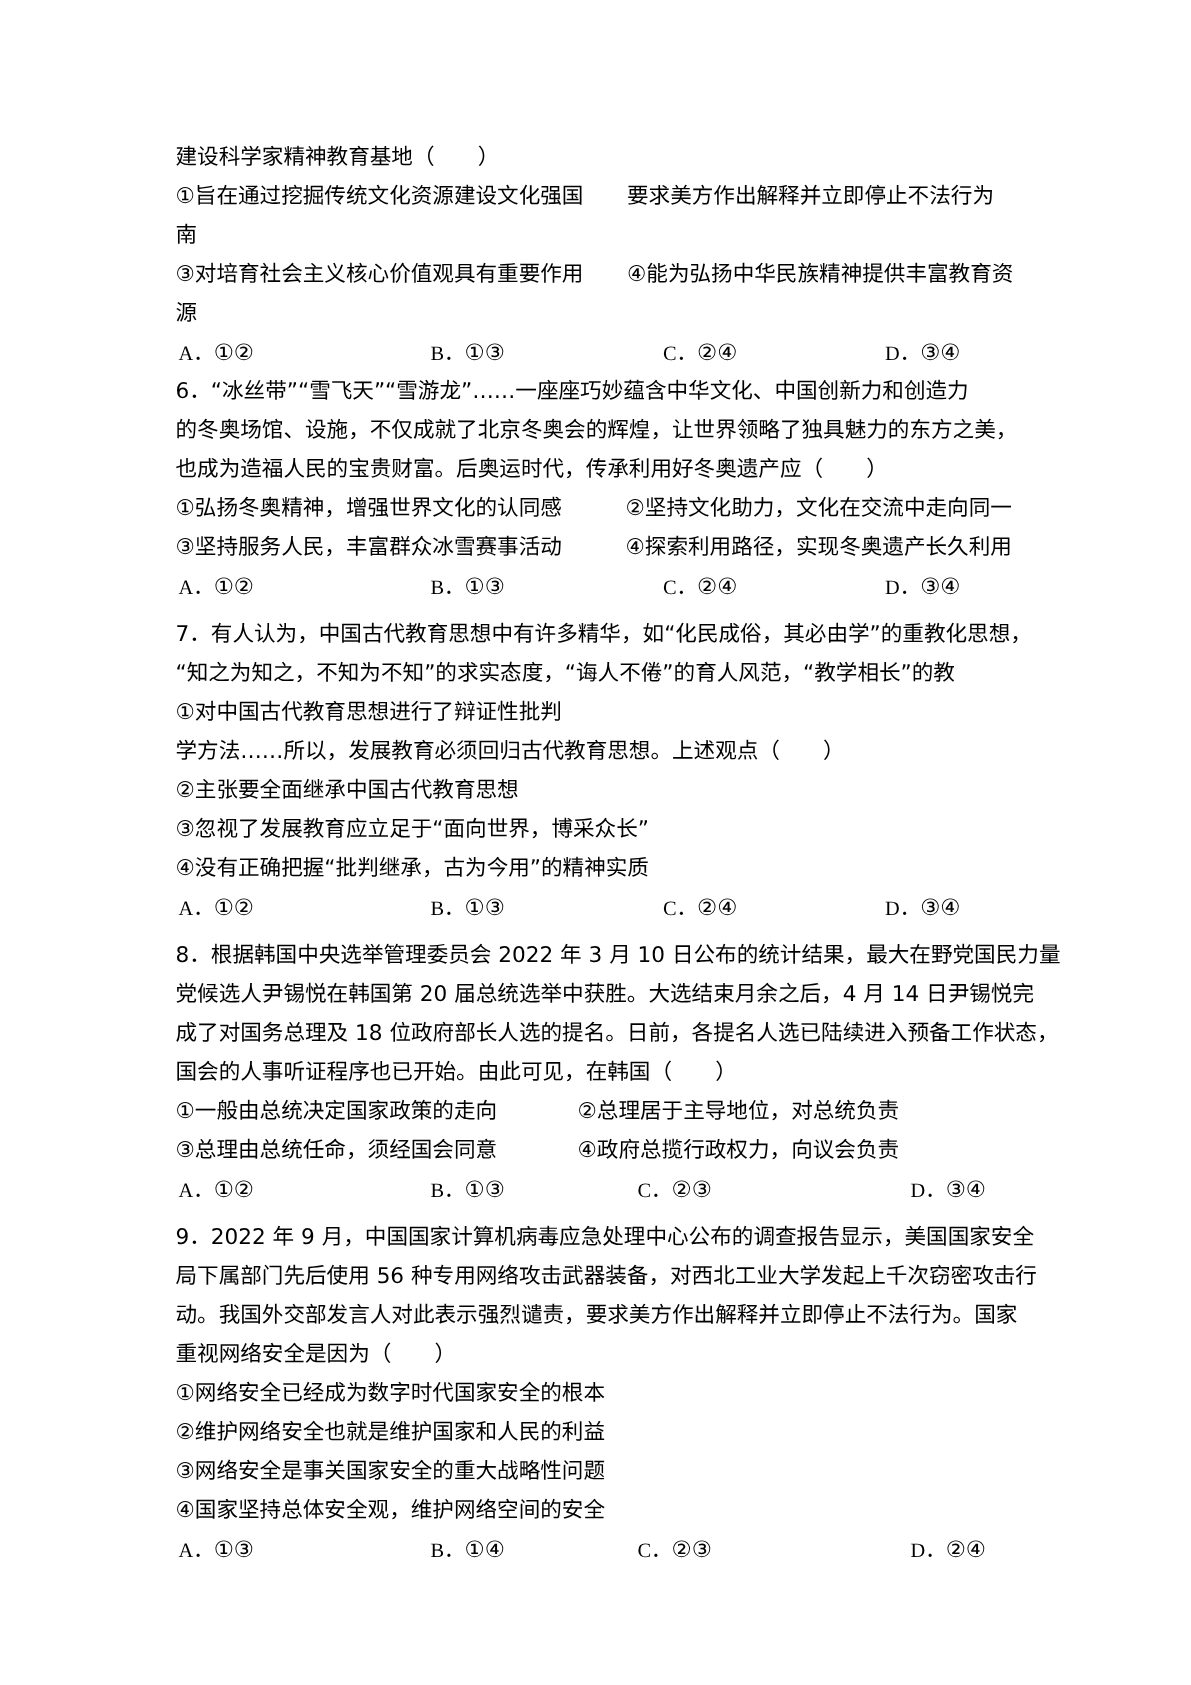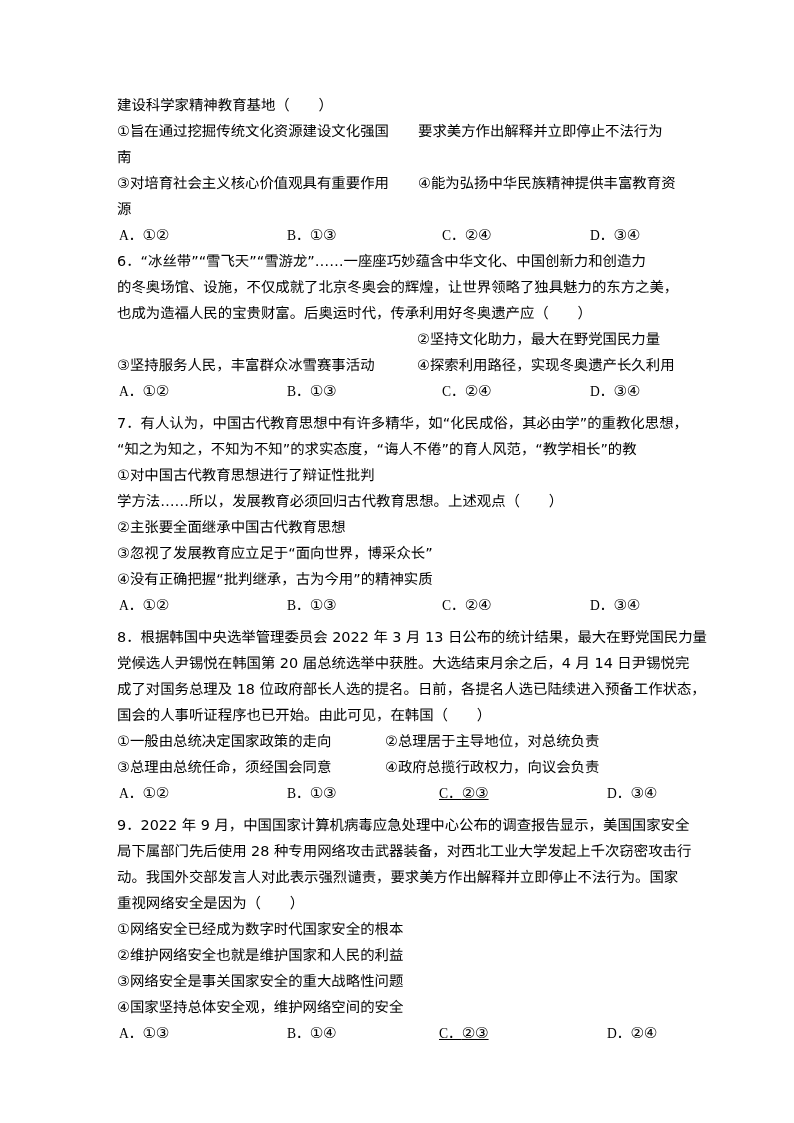--- a/index.html
+++ b/index.html
@@ -79,21 +79,21 @@
     font-family: "DejaVu Sans", sans-serif;
     font-size: 15px;
   }
   .abcd .o-a { left: 2px; }
   .abcd .o-b { left: 170px; }
   .abcd .o-c { left: 325px; }
   .abcd .o-d { left: 473px; }
   
   .abcd.wide .o-a { left: 2px; }
   .abcd.wide .o-b { left: 170px; }
-  .abcd.wide .o-c { left: 322px; text-decoration: underline; }
+  .abcd.wide .o-c { left: 308px; }
   .abcd.wide .o-d { left: 490px; }
   .spacer-sm { height: 6px; }
 </style>
 </head>
 <body>
 
 <div class="page">
   <div class="content">
 
     <div class="qline">建设科学家精神教育基地（　　）</div>
@@ -118,21 +118,22 @@
       <span class="opt o-b"><span class="lbl">B．</span><span class="val">①③</span></span>
       <span class="opt o-c"><span class="lbl">C．</span><span class="val">②④</span></span>
       <span class="opt o-d"><span class="lbl">D．</span><span class="val">③④</span></span>
     </div>
 
     <div class="qline">6．“冰丝带”“雪飞天”“雪游龙”……一座座巧妙蕴含中华文化、中国创新力和创造力</div>
     <div class="qline">的冬奥场馆、设施，不仅成就了北京冬奥会的辉煌，让世界领略了独具魅力的东方之美，</div>
     <div class="qline">也成为造福人民的宝贵财富。后奥运时代，传承利用好冬奥遗产应（　　）</div>
 
     <div class="pair gap-b">
-      <span class="c2">②坚持文化助力，最大在野党国民力量</span>
+      <span class="c1">①弘扬冬奥精神，增强世界文化的认同感</span>
+      <span class="c2">②坚持文化助力，文化在交流中走向同一</span>
     </div>
     <div class="pair gap-b">
       <span class="c1">③坚持服务人民，丰富群众冰雪赛事活动</span>
       <span class="c2">④探索利用路径，实现冬奥遗产长久利用</span>
     </div>
 
     <div class="abcd">
       <span class="opt o-a"><span class="lbl">A．</span><span class="val">①②</span></span>
       <span class="opt o-b"><span class="lbl">B．</span><span class="val">①③</span></span>
       <span class="opt o-c"><span class="lbl">C．</span><span class="val">②④</span></span>
@@ -152,21 +153,21 @@
 
     <div class="abcd">
       <span class="opt o-a"><span class="lbl">A．</span><span class="val">①②</span></span>
       <span class="opt o-b"><span class="lbl">B．</span><span class="val">①③</span></span>
       <span class="opt o-c"><span class="lbl">C．</span><span class="val">②④</span></span>
       <span class="opt o-d"><span class="lbl">D．</span><span class="val">③④</span></span>
     </div>
 
     <div class="spacer-sm"></div>
 
-    <div class="qline">8．根据韩国中央选举管理委员会 2022 年 3 月 13 日公布的统计结果，最大在野党国民力量</div>
+    <div class="qline">8．根据韩国中央选举管理委员会 2022 年 3 月 10 日公布的统计结果，最大在野党国民力量</div>
     <div class="qline">党候选人尹锡悦在韩国第 20 届总统选举中获胜。大选结束月余之后，4 月 14 日尹锡悦完</div>
     <div class="qline">成了对国务总理及 18 位政府部长人选的提名。日前，各提名人选已陆续进入预备工作状态，</div>
     <div class="qline">国会的人事听证程序也已开始。由此可见，在韩国（　　）</div>
 
     <div class="pair gap-c">
       <span class="c1">①一般由总统决定国家政策的走向</span>
       <span class="c2">②总理居于主导地位，对总统负责</span>
     </div>
     <div class="pair gap-c">
       <span class="c1">③总理由总统任命，须经国会同意</span>
@@ -176,21 +177,21 @@
     <div class="abcd wide">
       <span class="opt o-a"><span class="lbl">A．</span><span class="val">①②</span></span>
       <span class="opt o-b"><span class="lbl">B．</span><span class="val">①③</span></span>
       <span class="opt o-c"><span class="lbl">C．</span><span class="val">②③</span></span>
       <span class="opt o-d"><span class="lbl">D．</span><span class="val">③④</span></span>
     </div>
 
     <div class="spacer-sm"></div>
 
     <div class="qline">9．2022 年 9 月，中国国家计算机病毒应急处理中心公布的调查报告显示，美国国家安全</div>
-    <div class="qline">局下属部门先后使用 28 种专用网络攻击武器装备，对西北工业大学发起上千次窃密攻击行</div>
+    <div class="qline">局下属部门先后使用 56 种专用网络攻击武器装备，对西北工业大学发起上千次窃密攻击行</div>
     <div class="qline">动。我国外交部发言人对此表示强烈谴责，要求美方作出解释并立即停止不法行为。国家</div>
     <div class="qline">重视网络安全是因为（　　）</div>
 
     <div class="qline">①网络安全已经成为数字时代国家安全的根本</div>
     <div class="qline">②维护网络安全也就是维护国家和人民的利益</div>
     <div class="qline">③网络安全是事关国家安全的重大战略性问题</div>
     <div class="qline">④国家坚持总体安全观，维护网络空间的安全</div>
 
     <div class="abcd wide">
       <span class="opt o-a"><span class="lbl">A．</span><span class="val">①③</span></span>

